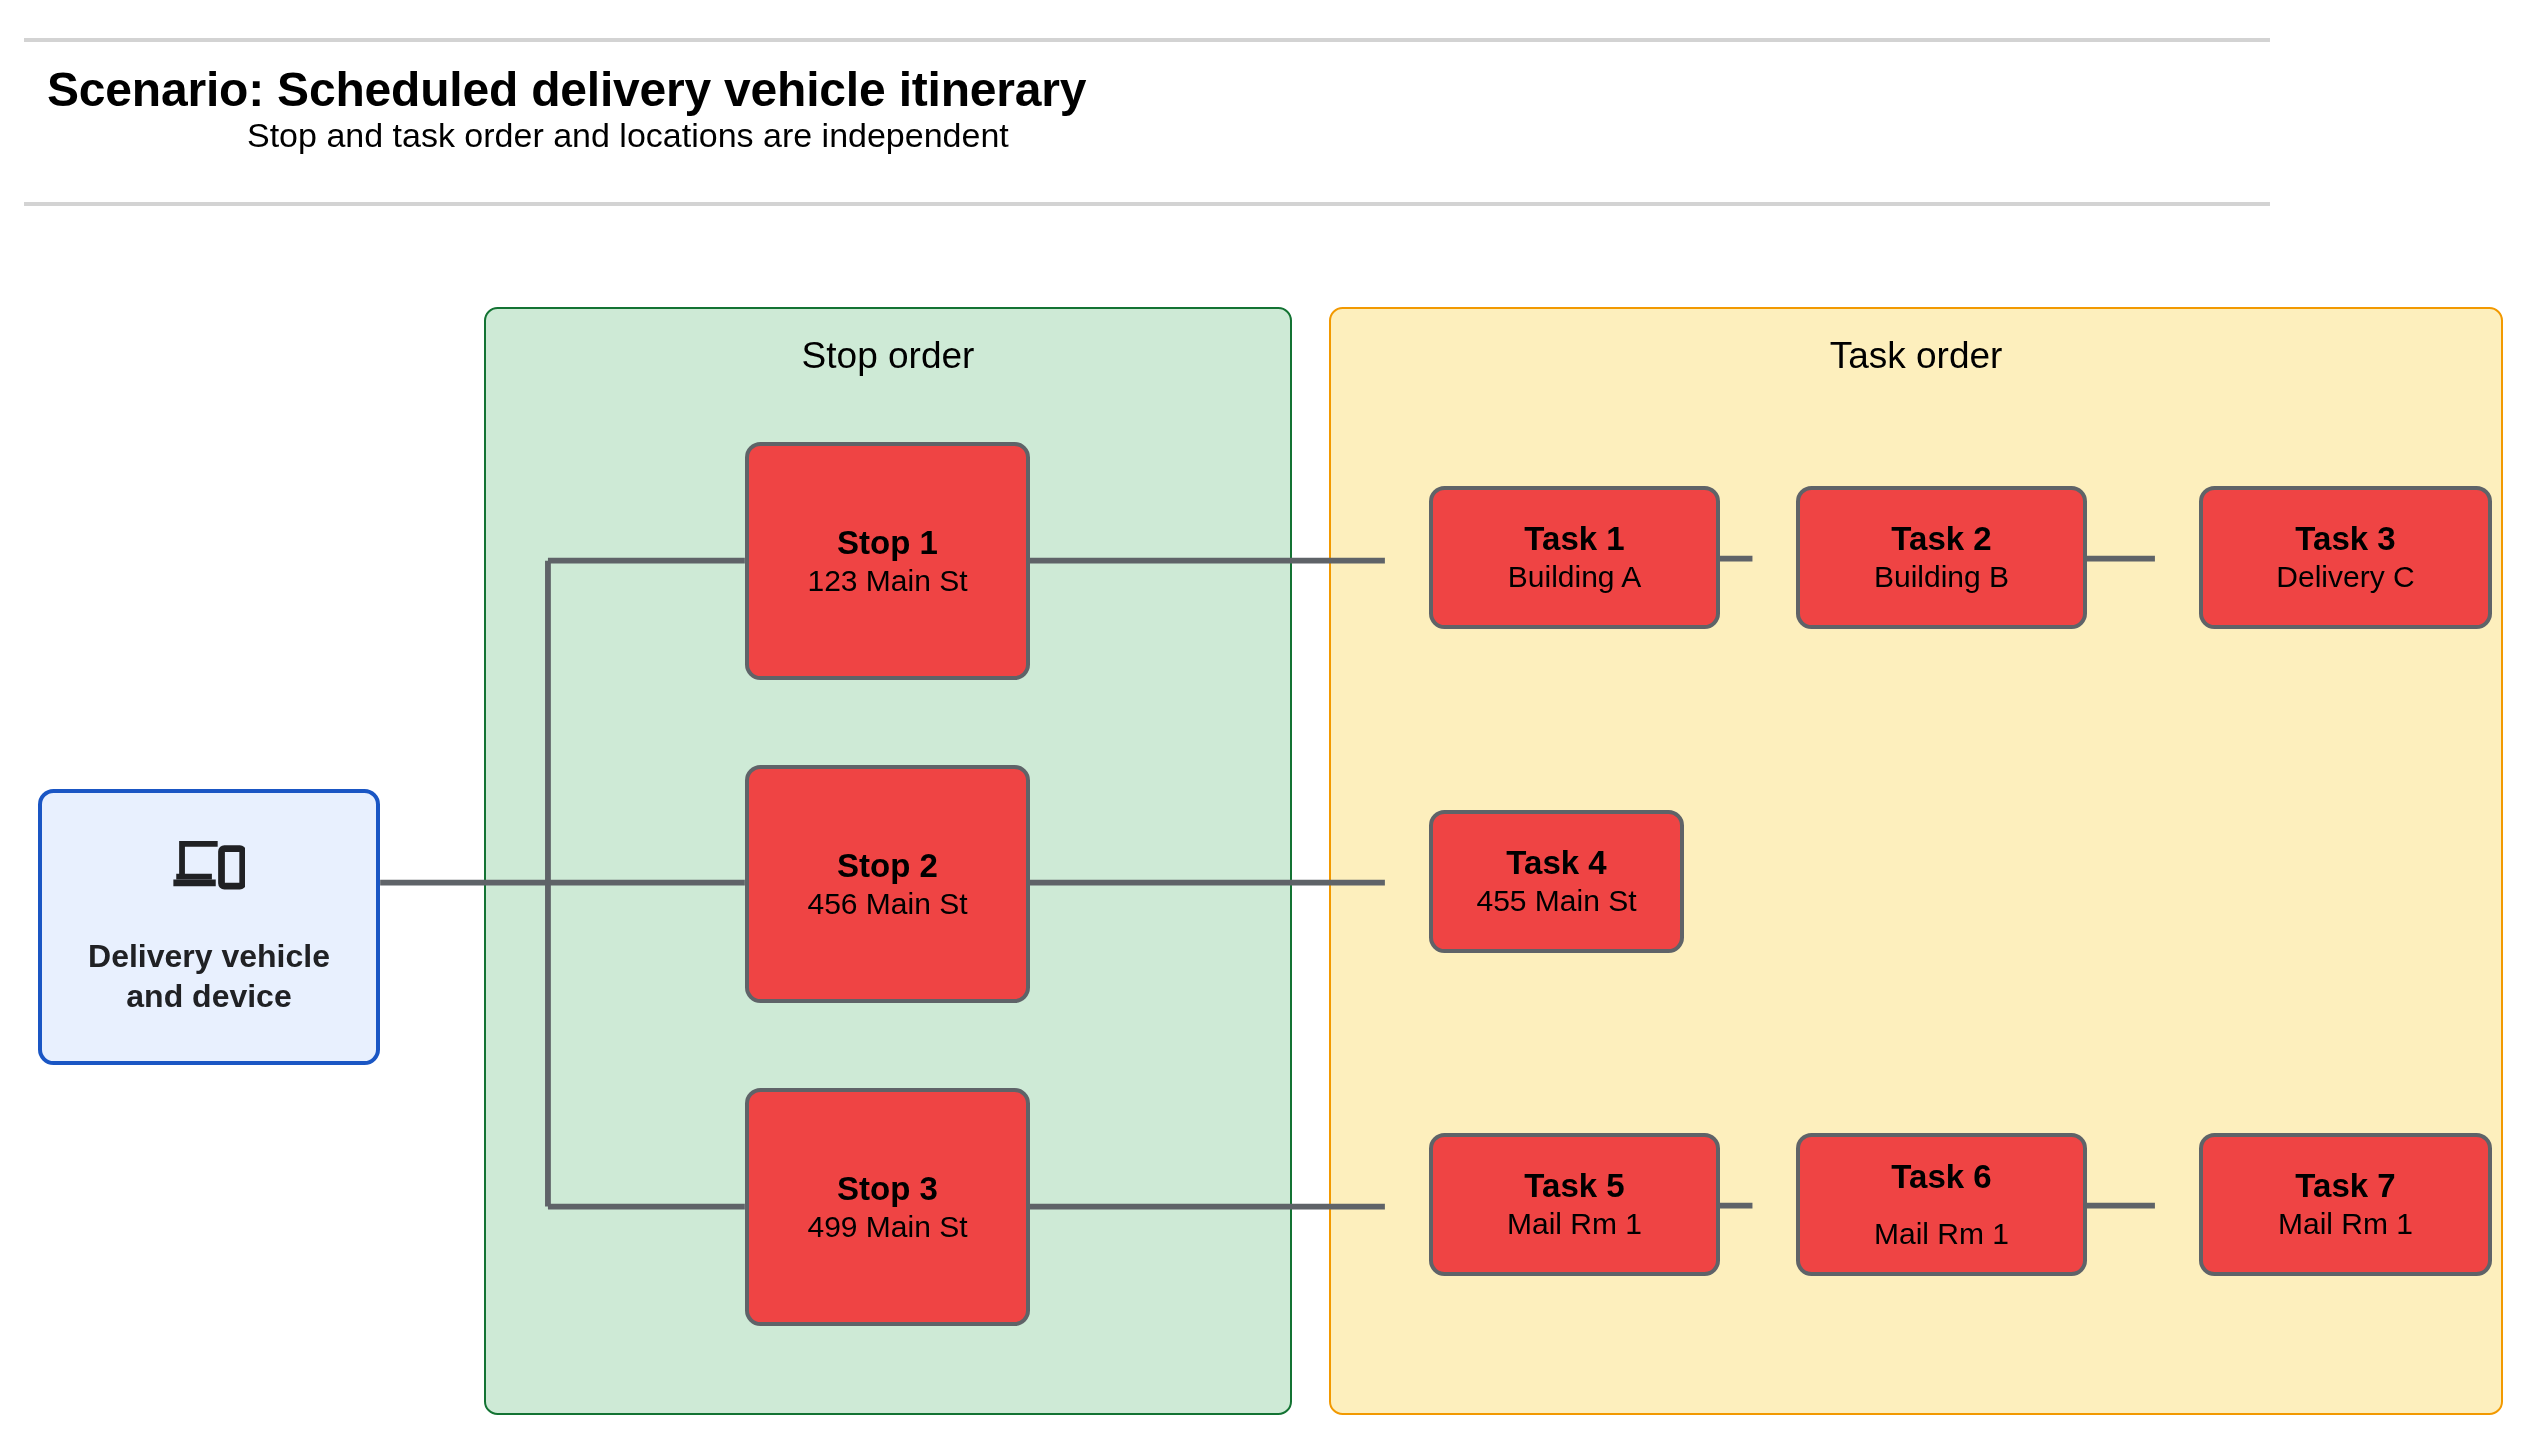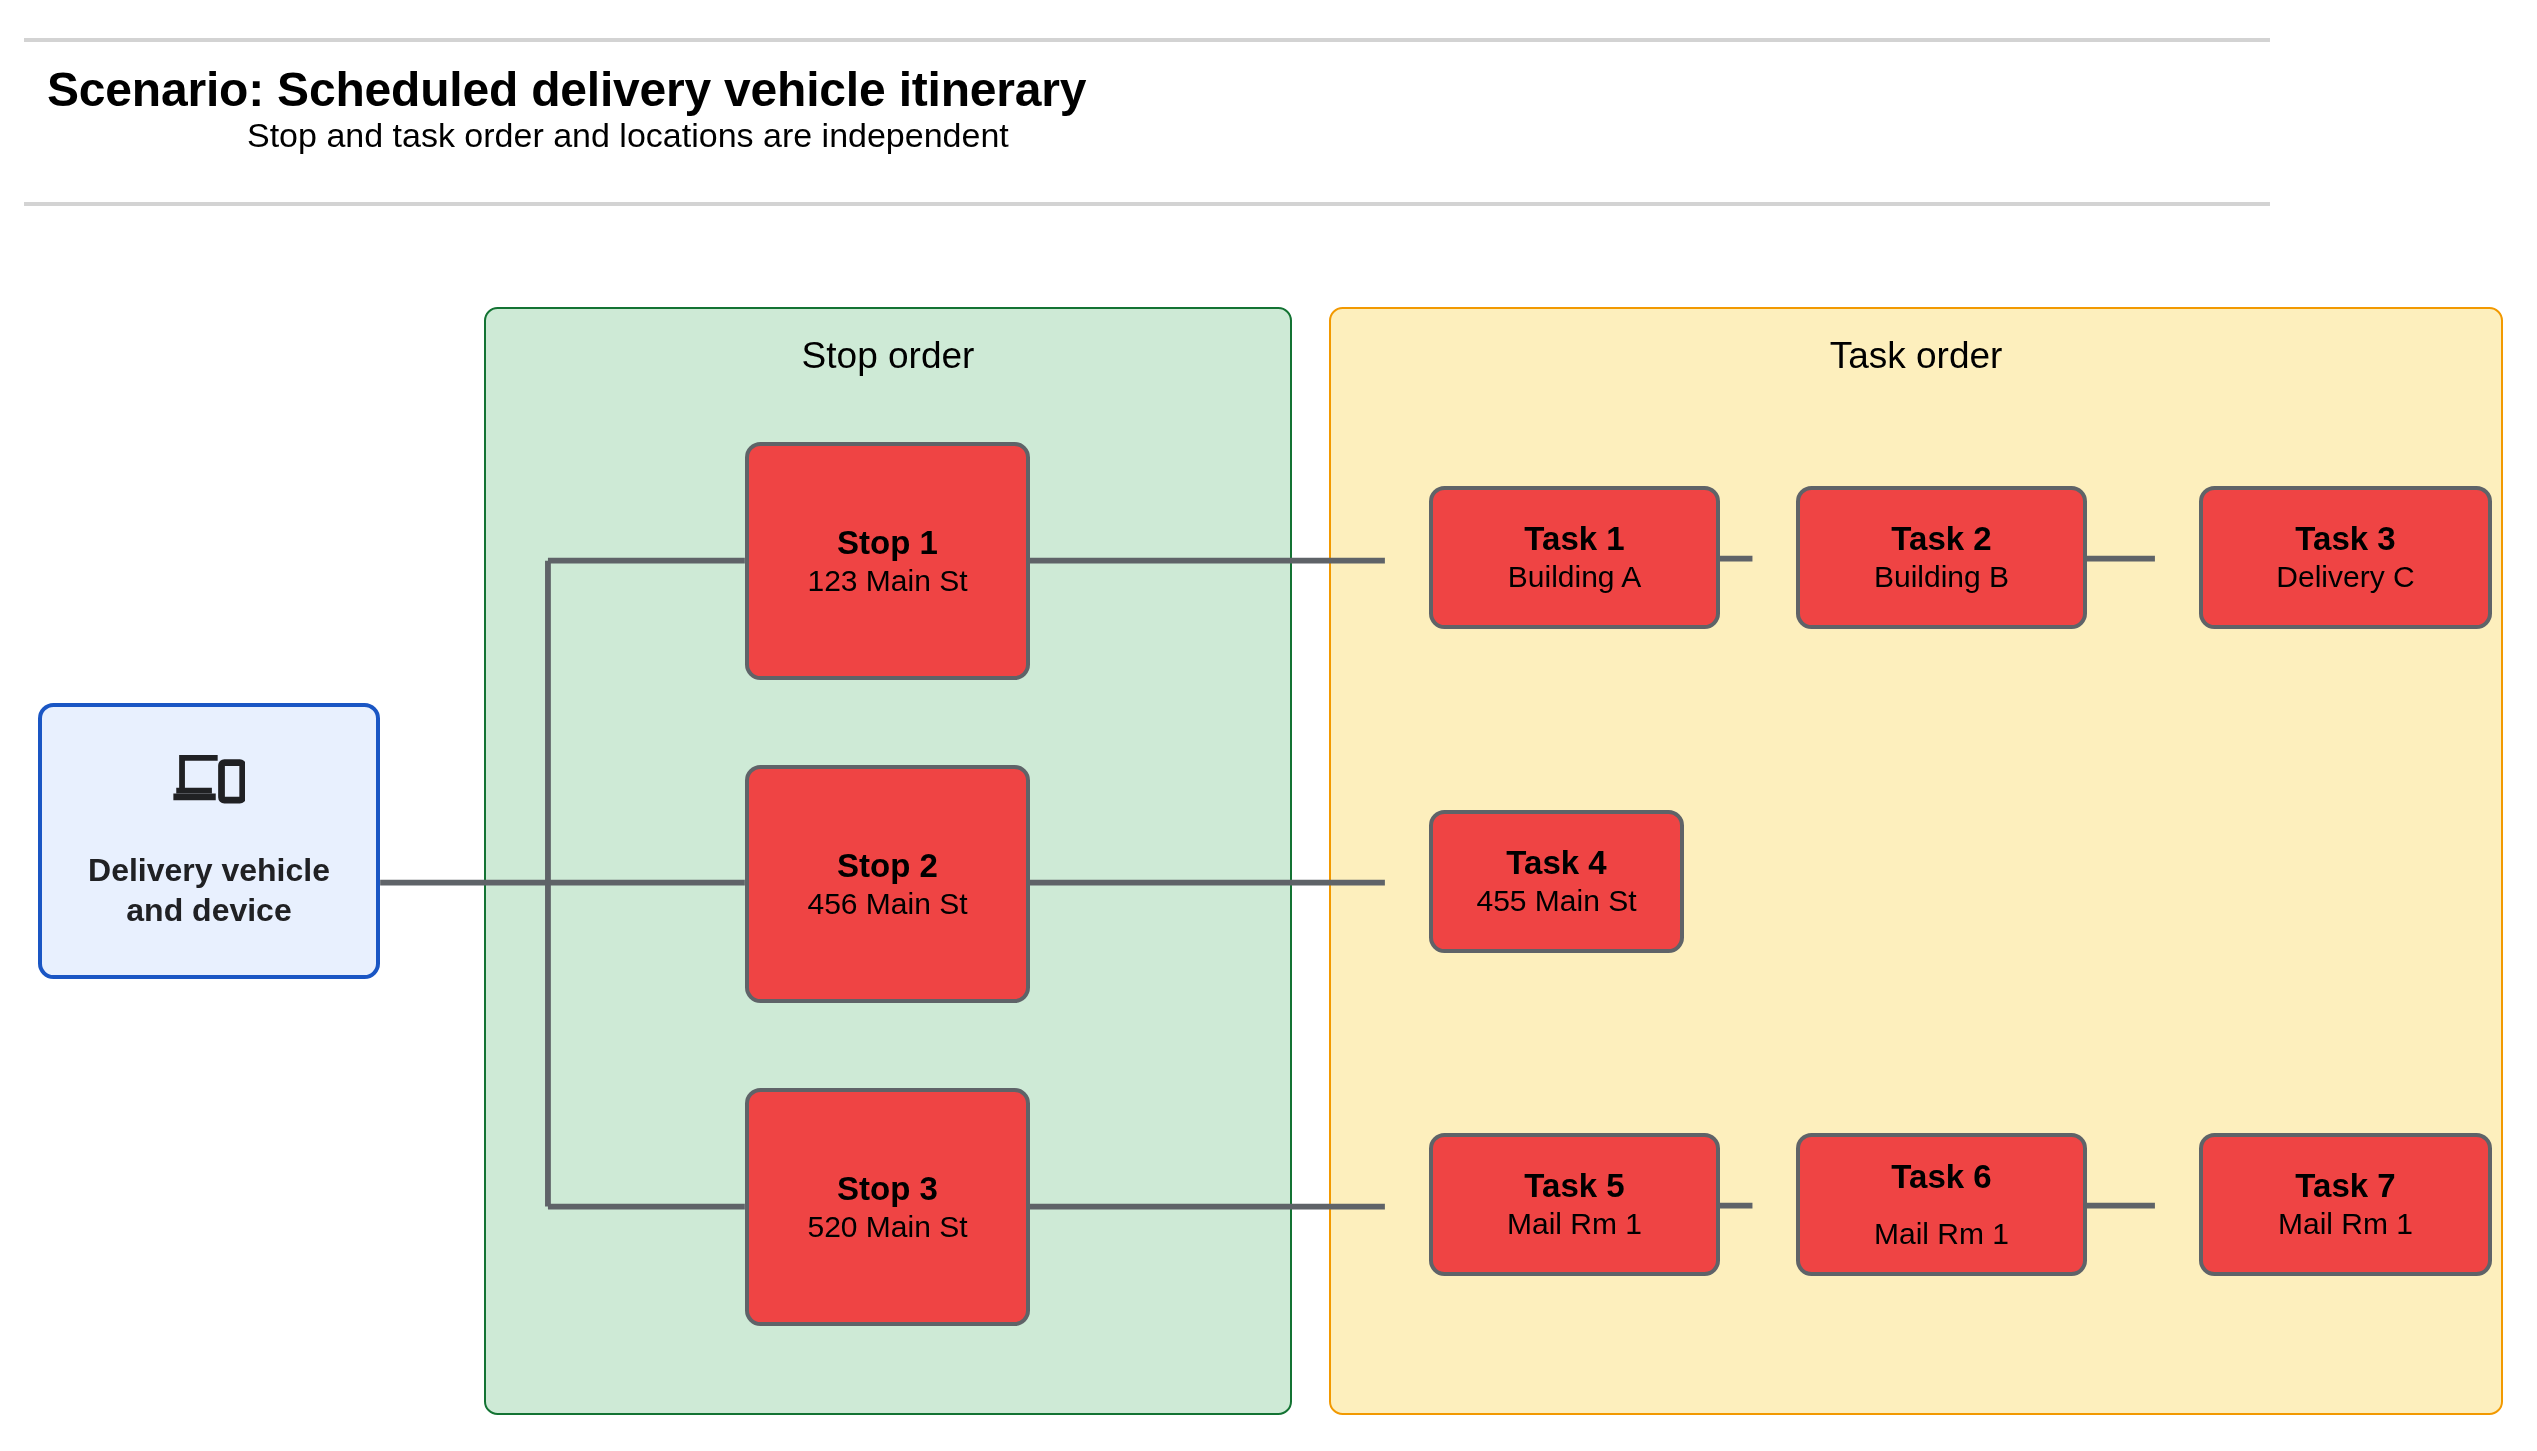--- a/index.html
+++ b/index.html
@@ -82,21 +82,21 @@
     width: 100%;
     text-align: center;
     font-size: 37px;
     color: #000000;
   }
 
   
   #device-node {
     position: absolute;
     left: 38px;
-    top: 703px;
+    top: 789px;
     width: 342px;
     height: 276px;
     background: #e8f0fe;
     border: 4.8px solid #1a56c4;
     border-radius: 15.5px;
     box-sizing: border-box;
     display: flex;
     flex-direction: column;
     align-items: center;
     justify-content: center;
@@ -230,21 +230,21 @@
 <div class="node stop-node" id="stop-node-1">
   <div class="node-title">Stop 1</div>
   <div class="node-sub">123 Main St</div>
 </div>
 <div class="node stop-node" id="stop-node-2">
   <div class="node-title">Stop 2</div>
   <div class="node-sub">456 Main St</div>
 </div>
 <div class="node stop-node" id="stop-node-3">
   <div class="node-title">Stop 3</div>
-  <div class="node-sub">520 Main St</div>
+  <div class="node-sub">499 Main St</div>
 </div>
 
 <div class="node task-node task-row-a" id="task-node-1">
   <div class="node-title">Task 1</div>
   <div class="node-sub">Building A</div>
 </div>
 <div class="node task-node task-row-a" id="task-node-2">
   <div class="node-title">Task 2</div>
   <div class="node-sub">Building B</div>
 </div>

